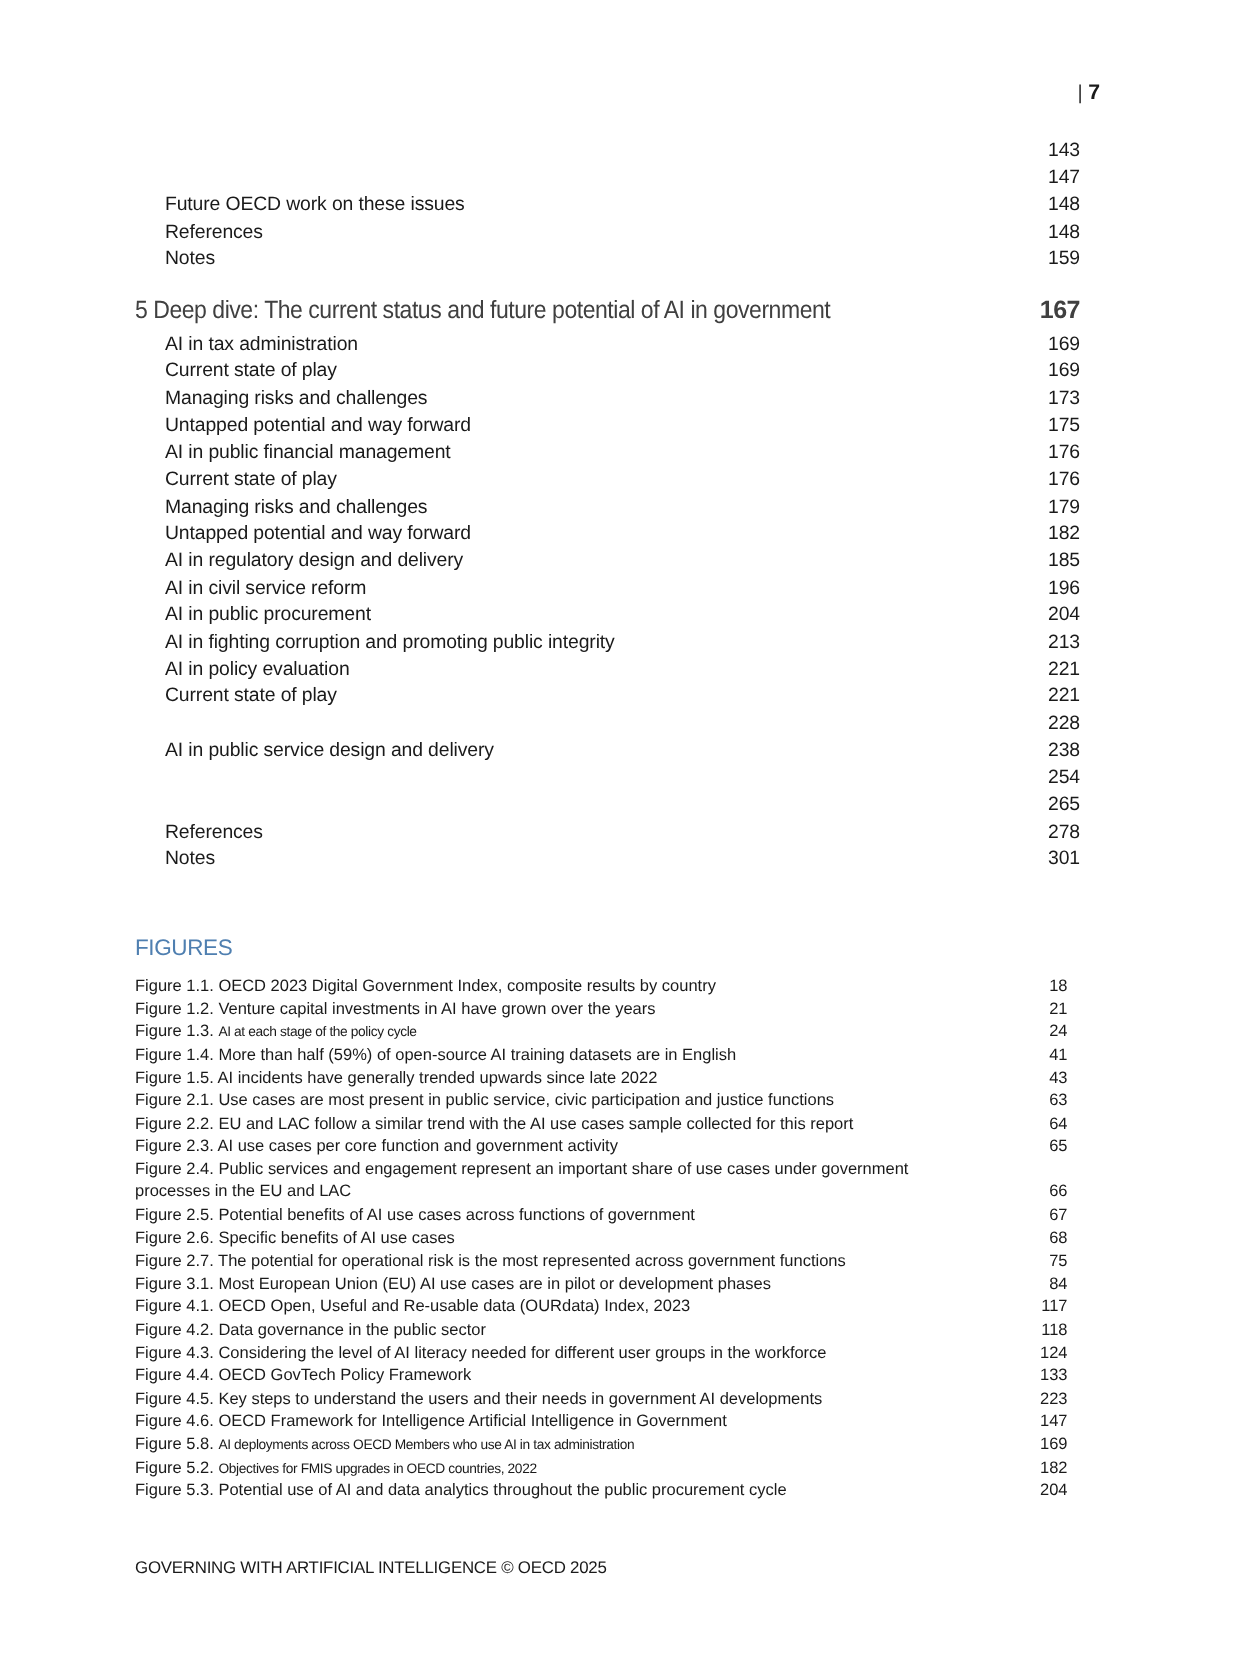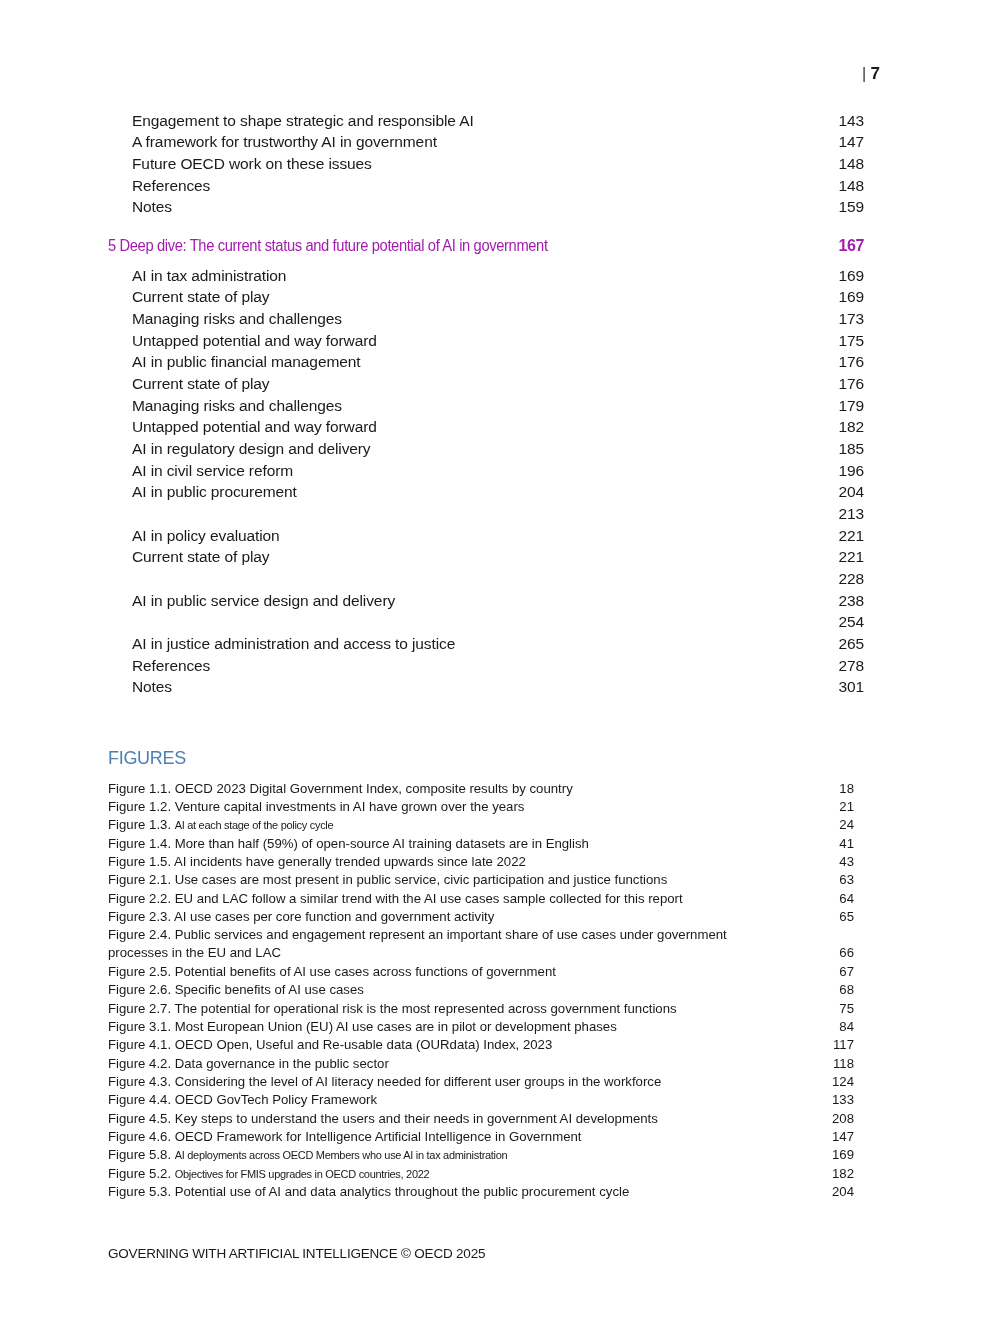--- a/index.html
+++ b/index.html
@@ -6,21 +6,21 @@
   body { width: 992px; height: 1323px; position: relative; overflow: hidden;
          font-family: "Liberation Sans", sans-serif; color: #1a1a1a; }
   .page-num { position: absolute; top: 64px; left: 862px; font-size: 16px; }
   .page-num .bar { font-weight: normal; color: #333; }
   .page-num .n { font-weight: bold; font-size: 17px; }
   .row { position: absolute; left: 132px; width: 732px; height: 21px;
          font-size: 15.5px; letter-spacing: -0.1px; }
   .row .t { position: absolute; left: 0; top: 0; white-space: nowrap; }
   .row .p { position: absolute; right: 0; top: 0; }
   .chapter { position: absolute; left: 108px; width: 756px; height: 26px;
-             color: #a21caf; font-size: 16px; letter-spacing: -0.4px; }
+             color: #404040; font-size: 20px; letter-spacing: -0.4px; }
   .chapter .t { position: absolute; left: 0; top: 0; white-space: nowrap; transform: scaleX(0.92); transform-origin: left; }
   .chapter .p { position: absolute; right: 0; top: 0; font-weight: bold; }
   .fig-head { position: absolute; left: 108px; top: 748px; color: #4f7fb0;
               font-size: 18px; letter-spacing: -0.3px; }
   .fig { position: absolute; left: 108px; width: 756px; font-size: 13.2px; letter-spacing: 0px; }
   .fig .t { position: absolute; left: 0; top: 0; white-space: nowrap; }
   .fig .p { position: absolute; right: 10px; top: 0; }
   .fig .small { font-size: 11px; letter-spacing: -0.3px; }
   .fig.two .t2 { position: absolute; left: 0; top: 18px; white-space: nowrap; }
   .fig.two .p { top: 18px; }
@@ -28,25 +28,23 @@
 </style>
 </head>
 <body>
 
 <div class="page-num">
   <span class="bar">|</span>
   <span class="n">7</span>
 </div>
 
 <div class="row" style="top:112px">
-    <span class="t">Engagement to shape strategic and responsible AI</span>
     <span class="p">143</span>
   </div>
 <div class="row" style="top:133px">
-    <span class="t">A framework for trustworthy AI in government</span>
     <span class="p">147</span>
   </div>
 <div class="row" style="top:155px">
     <span class="t">Future OECD work on these issues</span>
     <span class="p">148</span>
   </div>
 <div class="row" style="top:177px">
     <span class="t">References</span>
     <span class="p">148</span>
   </div>
@@ -98,20 +96,21 @@
   </div>
 <div class="row" style="top:462px">
     <span class="t">AI in civil service reform</span>
     <span class="p">196</span>
   </div>
 <div class="row" style="top:483px">
     <span class="t">AI in public procurement</span>
     <span class="p">204</span>
   </div>
 <div class="row" style="top:505px">
+    <span class="t">AI in fighting corruption and promoting public integrity</span>
     <span class="p">213</span>
   </div>
 <div class="row" style="top:527px">
     <span class="t">AI in policy evaluation</span>
     <span class="p">221</span>
   </div>
 <div class="row" style="top:548px">
     <span class="t">Current state of play</span>
     <span class="p">221</span>
   </div>
@@ -119,21 +118,20 @@
     <span class="p">228</span>
   </div>
 <div class="row" style="top:592px">
     <span class="t">AI in public service design and delivery</span>
     <span class="p">238</span>
   </div>
 <div class="row" style="top:613px">
     <span class="p">254</span>
   </div>
 <div class="row" style="top:635px">
-    <span class="t">AI in justice administration and access to justice</span>
     <span class="p">265</span>
   </div>
 <div class="row" style="top:657px">
     <span class="t">References</span>
     <span class="p">278</span>
   </div>
 <div class="row" style="top:678px">
     <span class="t">Notes</span>
     <span class="p">301</span>
   </div>
@@ -204,21 +202,21 @@
 <div class="fig" style="top:1074px">
     <span class="t"><span>Figure 4.3. </span><span>Considering the level of AI literacy needed for different user groups in the workforce</span></span>
     <span class="p">124</span>
   </div>
 <div class="fig" style="top:1092px">
     <span class="t"><span>Figure 4.4. </span><span>OECD GovTech Policy Framework</span></span>
     <span class="p">133</span>
   </div>
 <div class="fig" style="top:1111px">
     <span class="t"><span>Figure 4.5. </span><span>Key steps to understand the users and their needs in government AI developments</span></span>
-    <span class="p">208</span>
+    <span class="p">223</span>
   </div>
 <div class="fig" style="top:1129px">
     <span class="t"><span>Figure 4.6. </span><span>OECD Framework for Intelligence Artificial Intelligence in Government</span></span>
     <span class="p">147</span>
   </div>
 <div class="fig" style="top:1147px">
     <span class="t"><span>Figure 5.8. </span><span class="small">AI deployments across OECD Members who use AI in tax administration</span></span>
     <span class="p">169</span>
   </div>
 <div class="fig" style="top:1166px">

